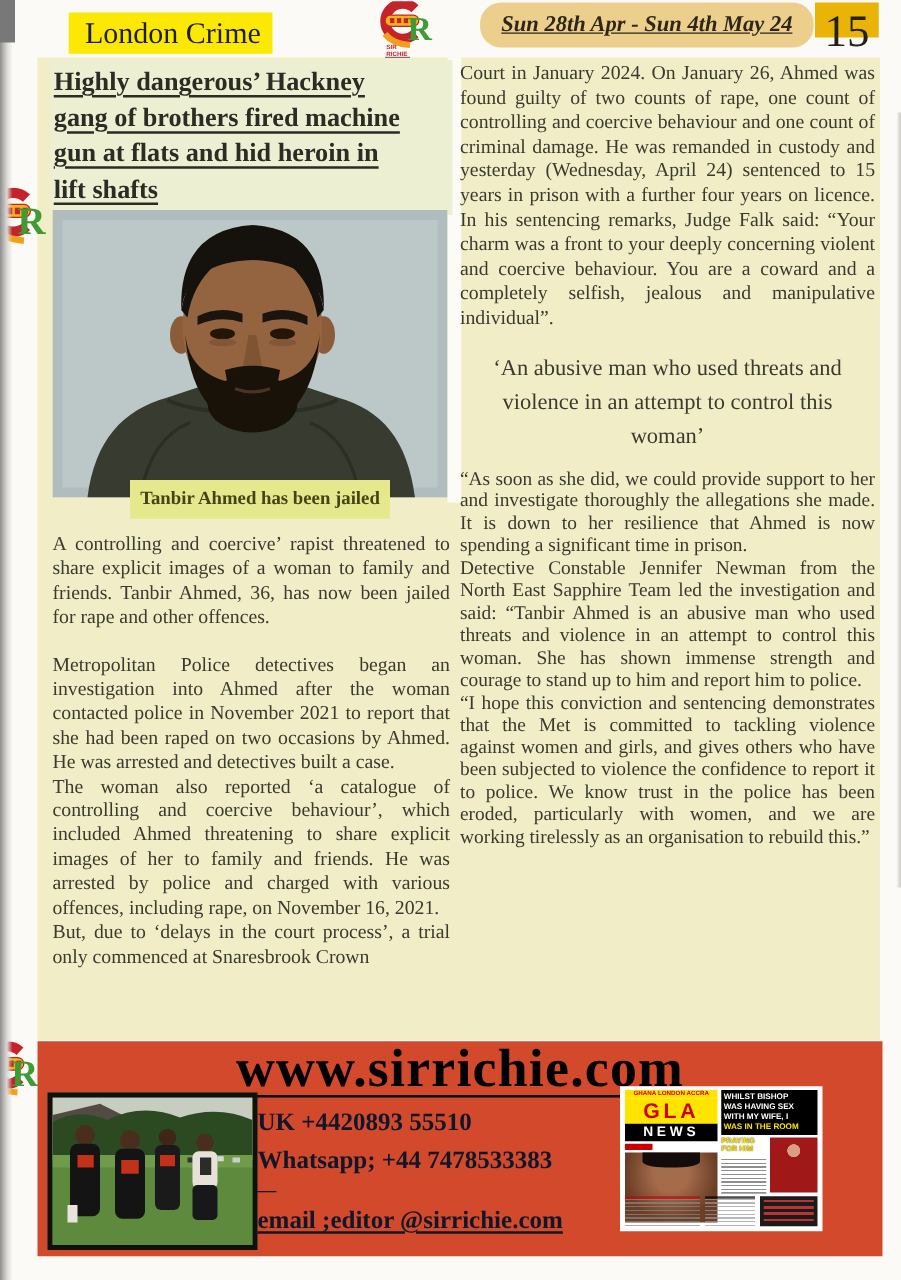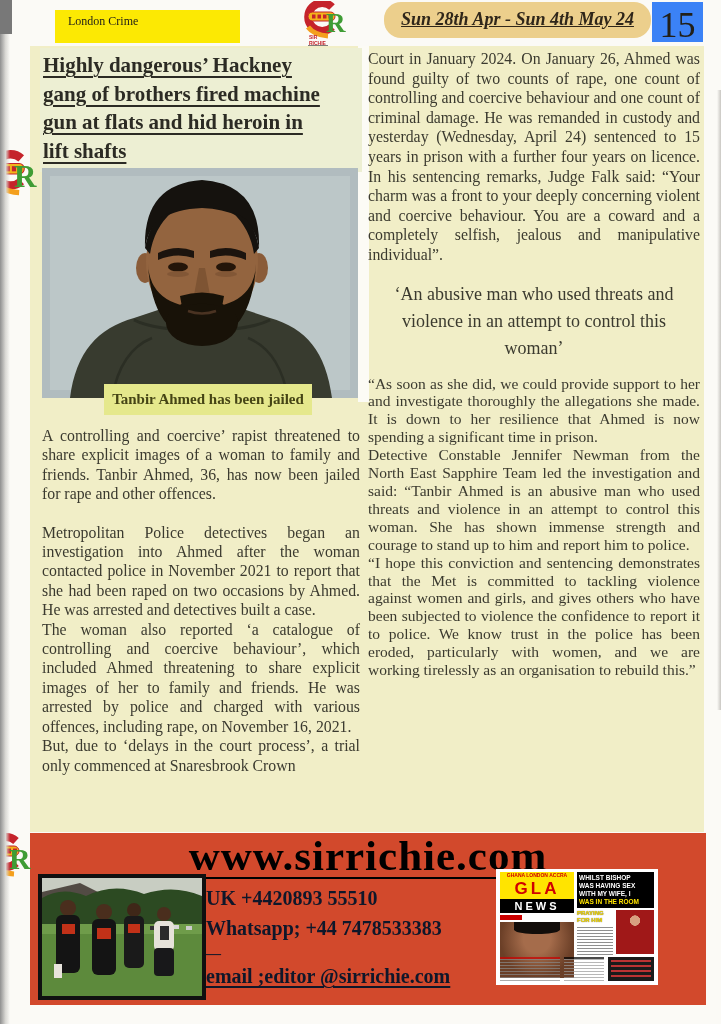--- a/index.html
+++ b/index.html
@@ -12,27 +12,27 @@
   .abs { position:absolute; }
 
   
   .scan-left { left:0; top:0; width:10px; height:1024px; z-index:60;
     background:linear-gradient(to right,#8f8f8f,#d9d8d4 55%,rgba(255,255,255,0)); }
   .scan-corner { left:0; top:0; width:12px; height:34px; background:#787878; z-index:61; }
   .scan-right { right:0; top:90px; width:4px; height:620px; z-index:60;
     background:linear-gradient(to left,#c9c7c2,rgba(255,255,255,0)); }
 
   
-  .section-label { left:55px; top:10px; width:185px; height:33px; background:#fce903;
-    font-size:12px; color:#1e1d1a; padding:4px 0 0 13px; }
+  .section-label { left:55px; top:10px; width:163px; height:33px; background:#fce903;
+    font-size:24px; color:#1e1d1a; padding:4px 0 0 13px; }
   .header-logo { left:298px; top:1px; width:56px; height:50px; }
   .date-box { left:384px; top:2px; width:267px; height:36px; background:#eccf8c; text-align:center;border-radius:17px; }
   .date-text { font-style:italic; font-weight:bold; font-size:18px; color:#2f261a;
     text-decoration:underline; line-height:34px; }
-  .page-num { left:652px; top:2px; width:51px; height:40px; background:#3b82f6;
+  .page-num { left:652px; top:2px; width:51px; height:28px; background:#eab308;
     text-align:center; font-size:36px; line-height:46px; color:#222019; }
 
   
   .content { left:30px; top:46px; width:674px; height:786px; background:#f1eec7;padding-left:41px; }
   .headline { left:10px; top:2px; width:322px; background:#edefd3; font-weight:bold;
     font-size:21px; line-height:28.5px; color:#2c2b24; padding:3px 2px 7px 3px; }
   .hl-line { text-decoration:underline; text-decoration-thickness:1.5px; text-underline-offset:4px; }
   .gutter { left:328px; top:0; width:11px; height:356px; background:#fcfbf5; }
   .photo { left:12px; top:122px; width:316px; height:230px; }
   .caption { left:74px; top:338px; width:208px; height:31px; background:#e5e88c; text-align:center;

